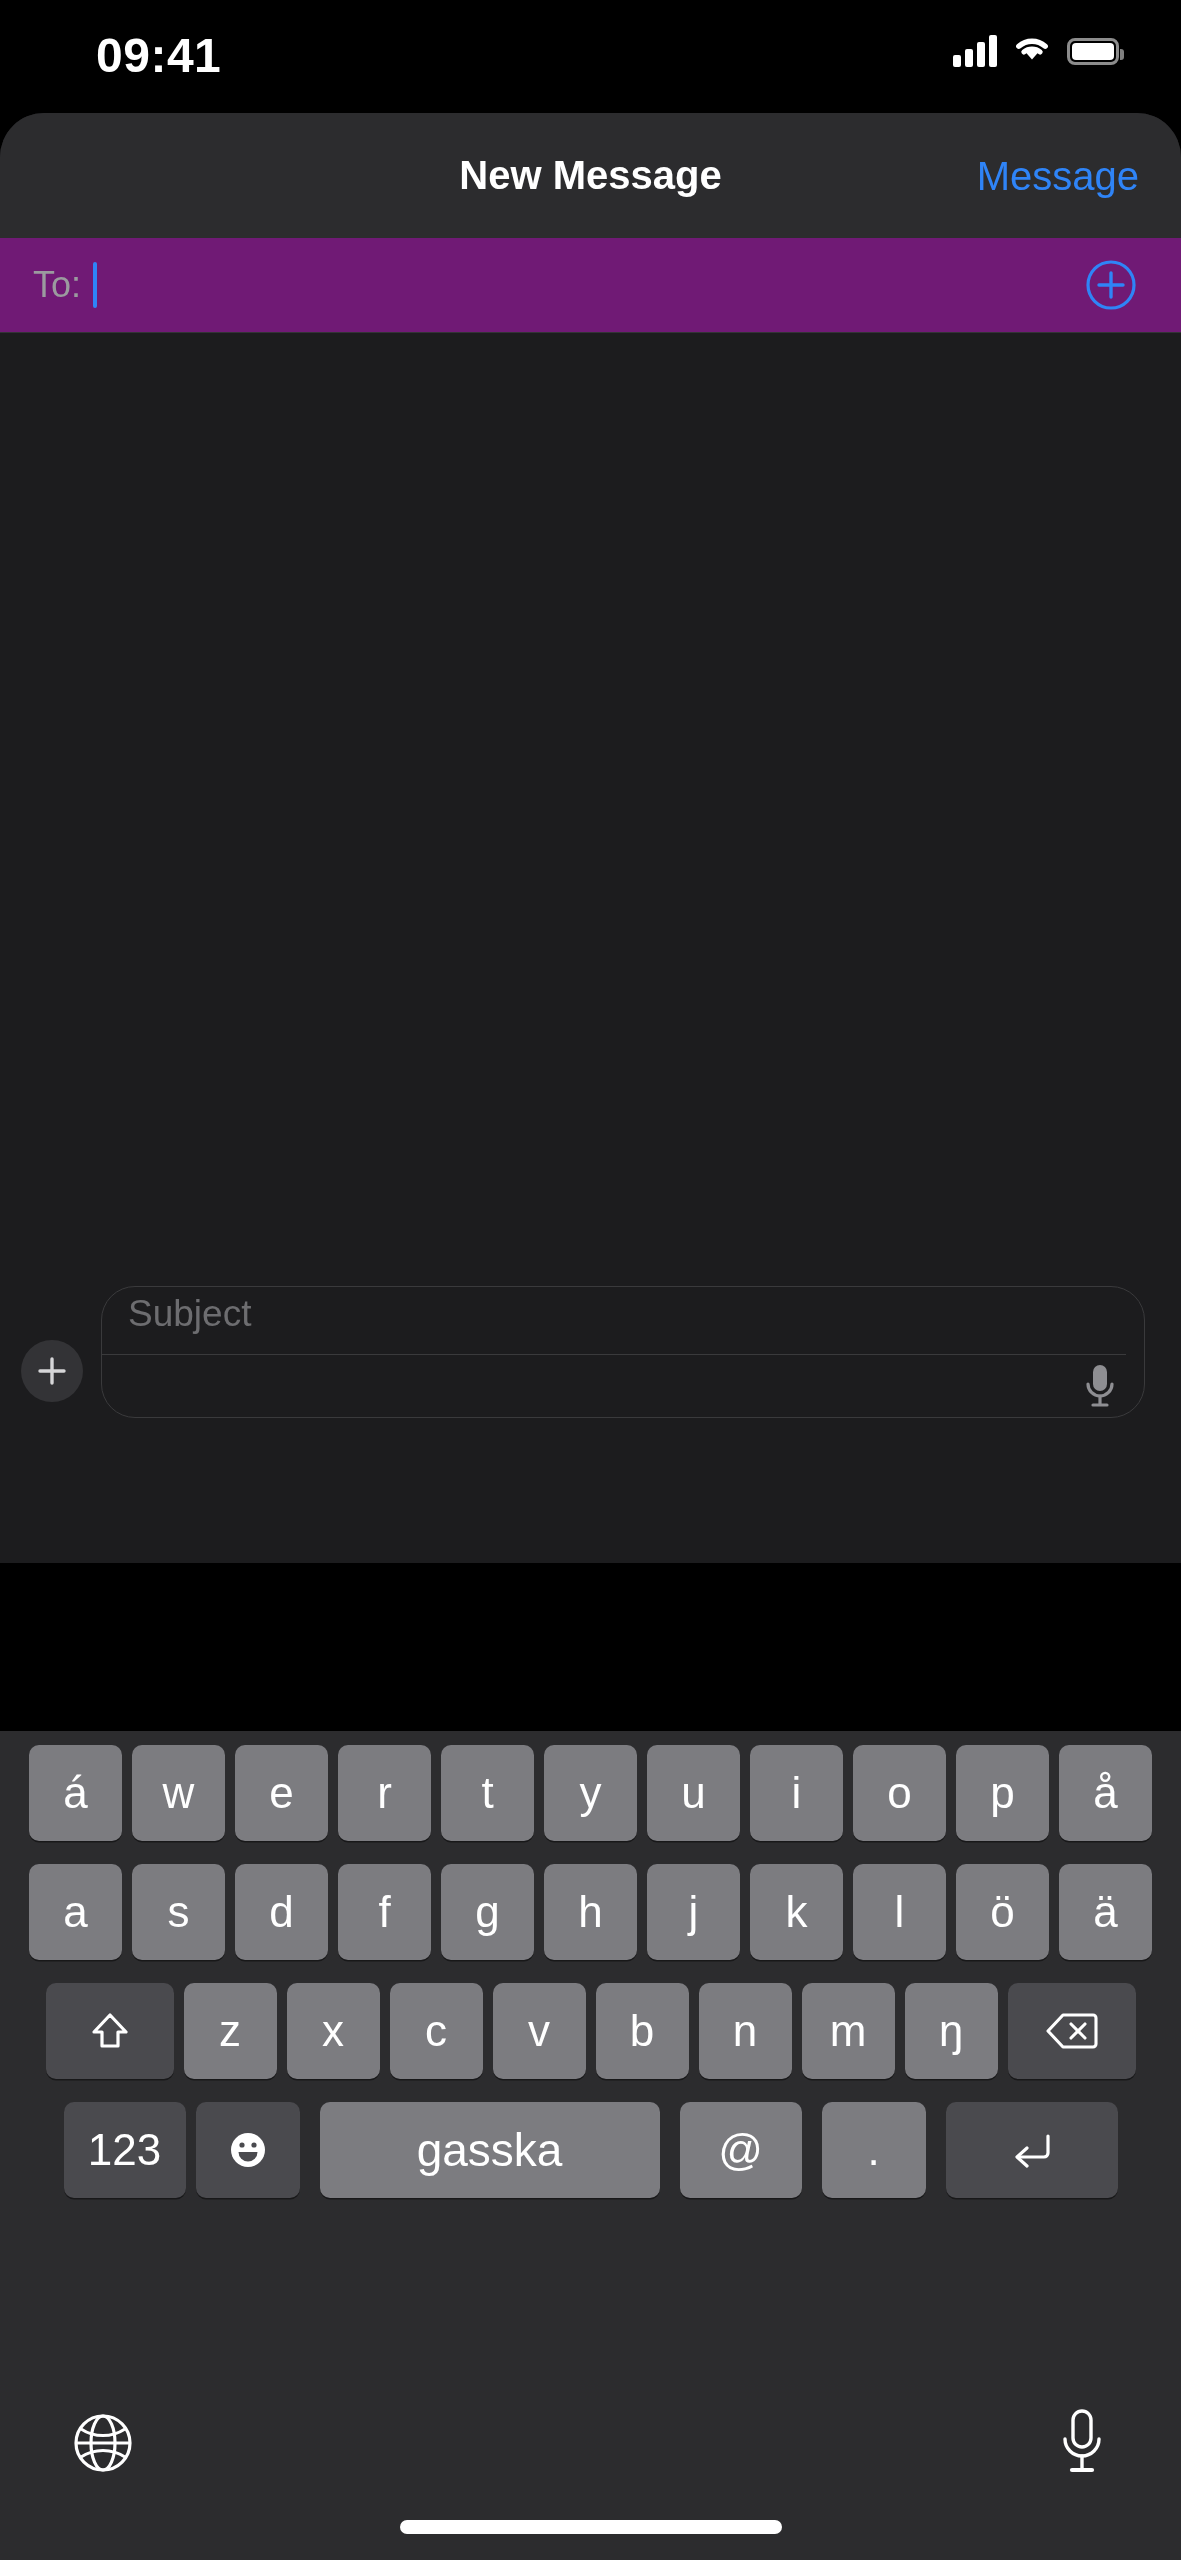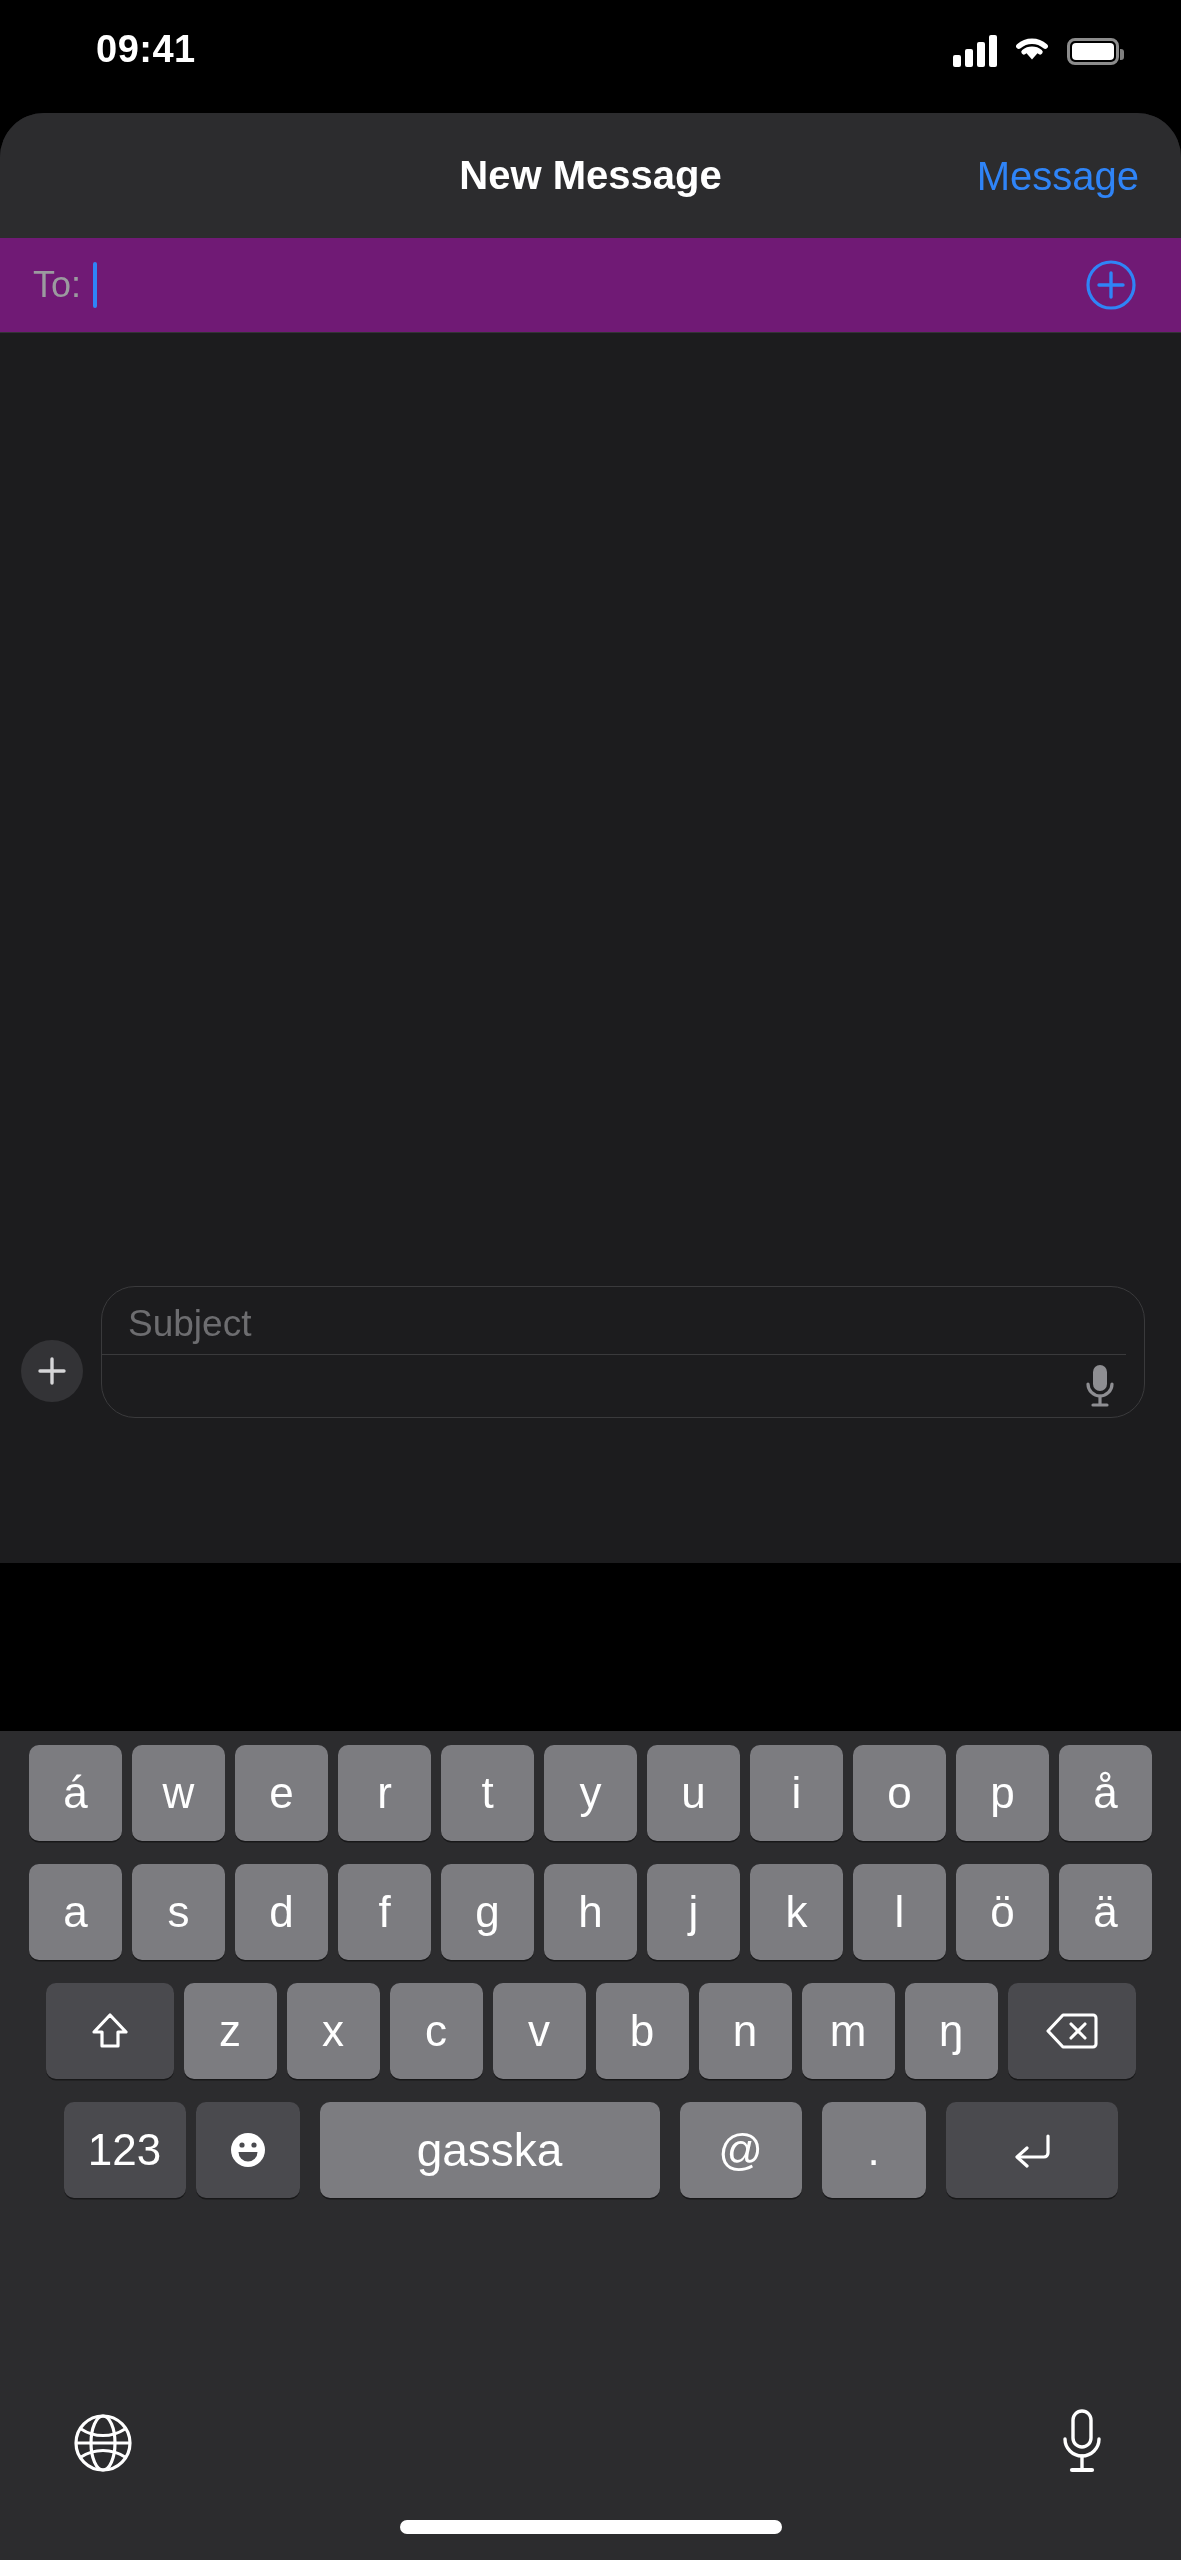--- a/index.html
+++ b/index.html
@@ -11,21 +11,21 @@
   }
   #screen { position:relative; width:1181px; height:2560px; background:#000; }
 
   
   #status-bar {
     position:absolute; top:0; left:0; width:1181px; height:113px;
     background:#000; z-index:40;
   }
   #status-time {
     position:absolute; left:96px; top:28px;
-    font-size:38px; font-weight:bold; color:#fff;
+    font-size:48px; font-weight:bold; color:#fff;
     letter-spacing:0.5px;
   }
   #status-right {
     position:absolute; right:62px; top:30px;
     display:flex; align-items:center; gap:15px; height:42px;
   }
   .sig-bars { display:flex; align-items:flex-end; gap:4px; height:32px; }
   .sig-bars i { display:block; width:8px; background:#fff; border-radius:2px; }
   .sig-bars i:nth-child(1){height:12px;}
   .sig-bars i:nth-child(2){height:18px;}
@@ -103,21 +103,21 @@
     display:flex; align-items:center; justify-content:center;
     cursor:pointer;
   }
   #compose-field {
     flex:1 1 auto; margin:0 36px 0 18px;
     border:1.5px solid #3a3a3c; border-radius:34px;
     background:transparent; min-height:120px; position:relative;
     display:flex; flex-direction:column;
   }
   #subject-line {
-    height:62px; display:flex; align-items:center;
+    height:62px; display:flex; 
     padding-left:26px;
     border-bottom:1.5px solid #3a3a3c;
     margin:6px 18px 0 0;
   }
   #subject-ph { font-size:37px; color:#6d6d70; }
   #body-line {
     flex:1 1 auto; min-height:62px; position:relative;
     display:flex; align-items:center;
   }
   #mic-inline {

